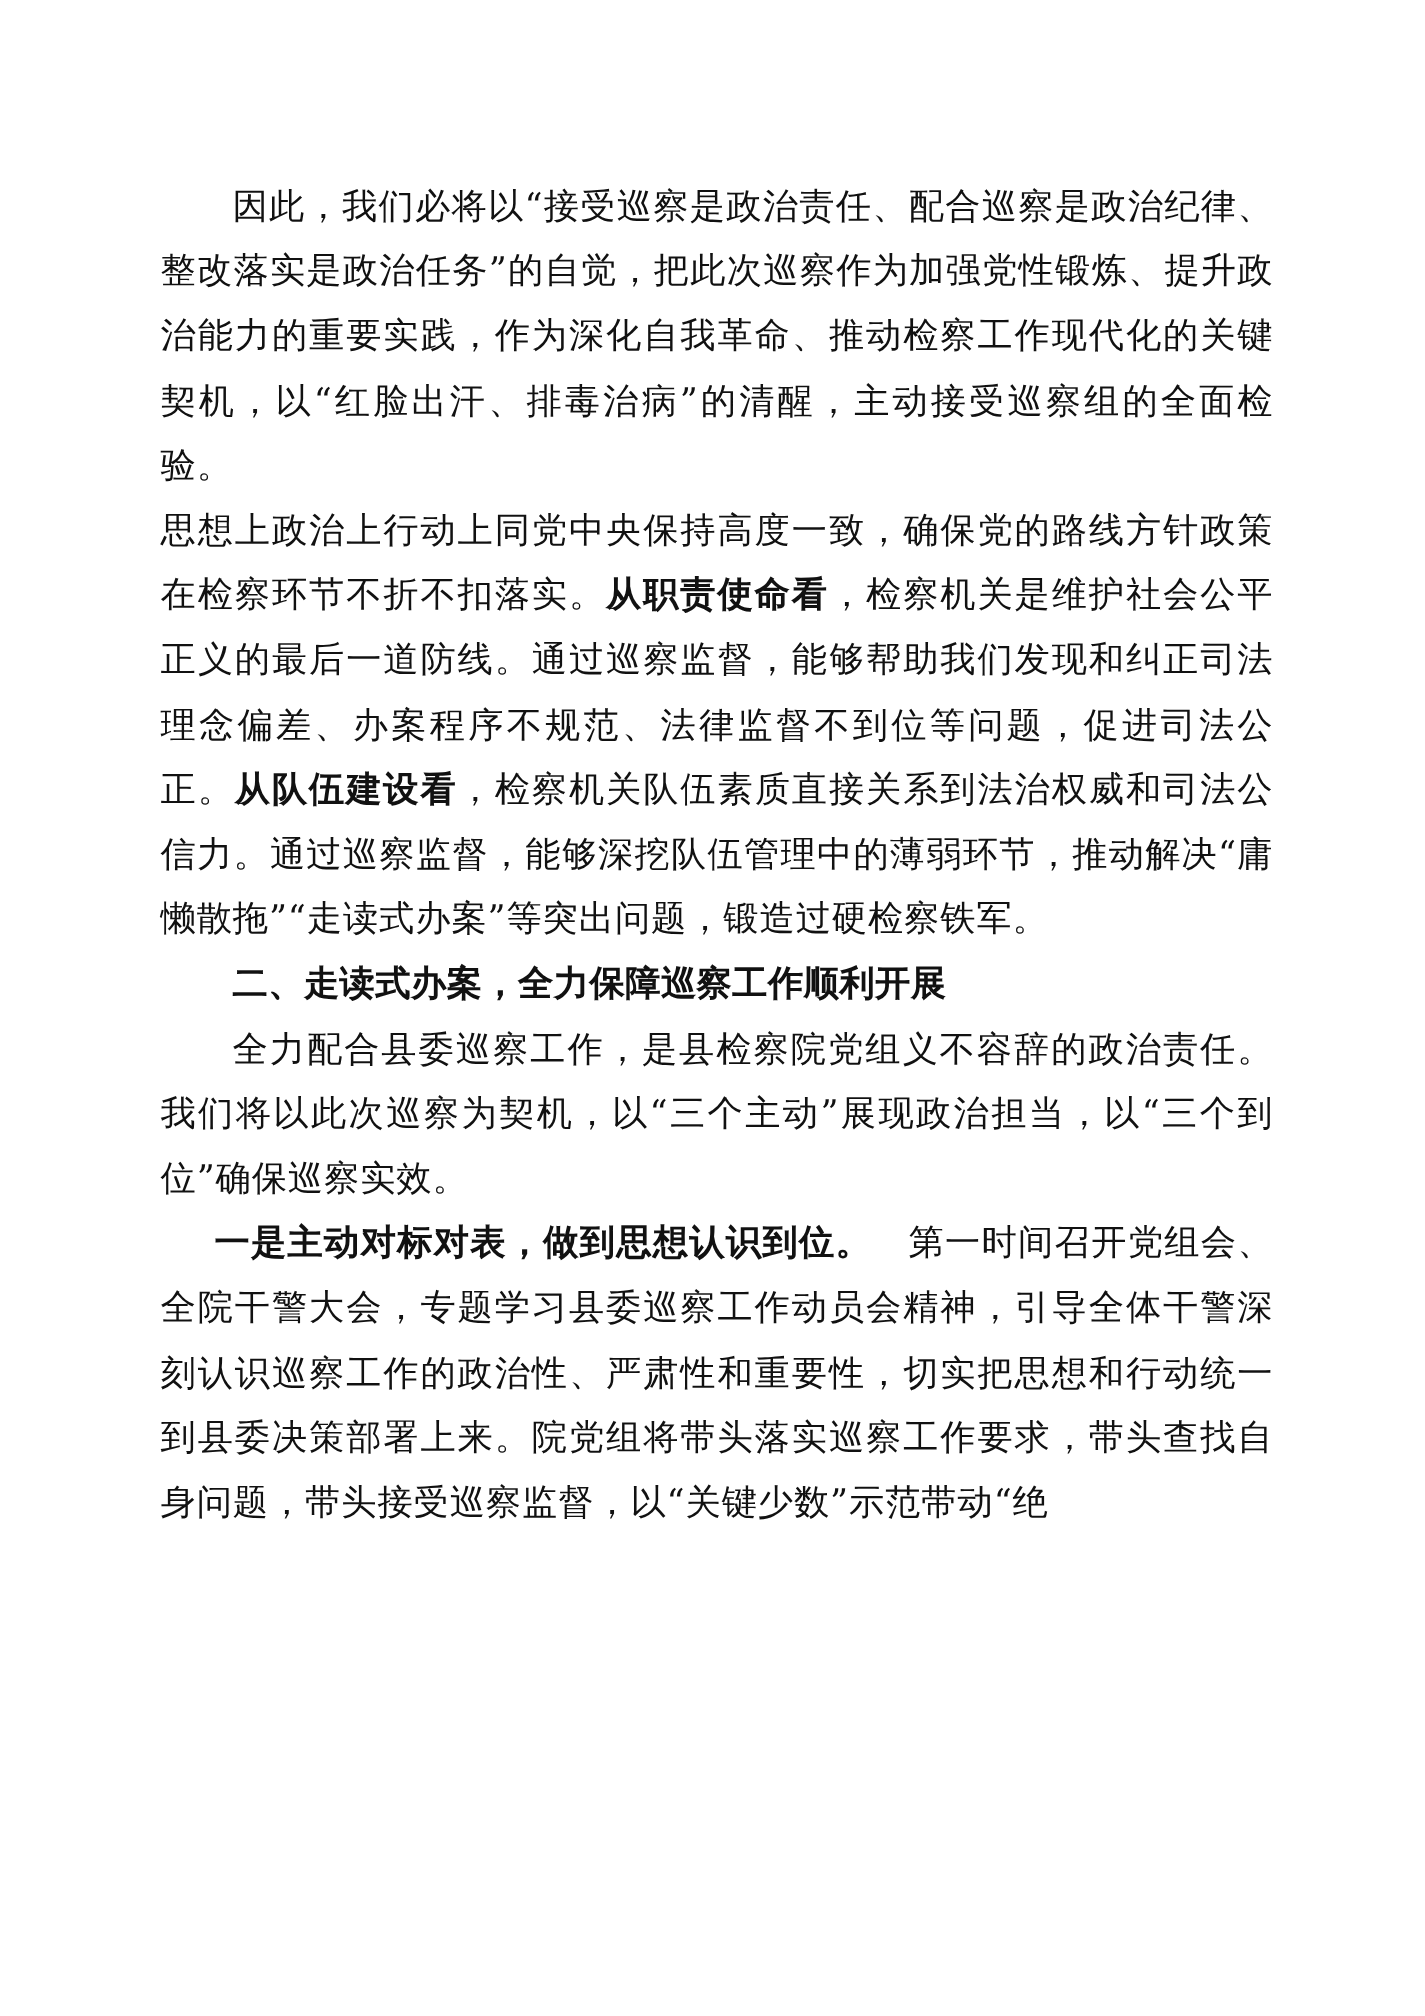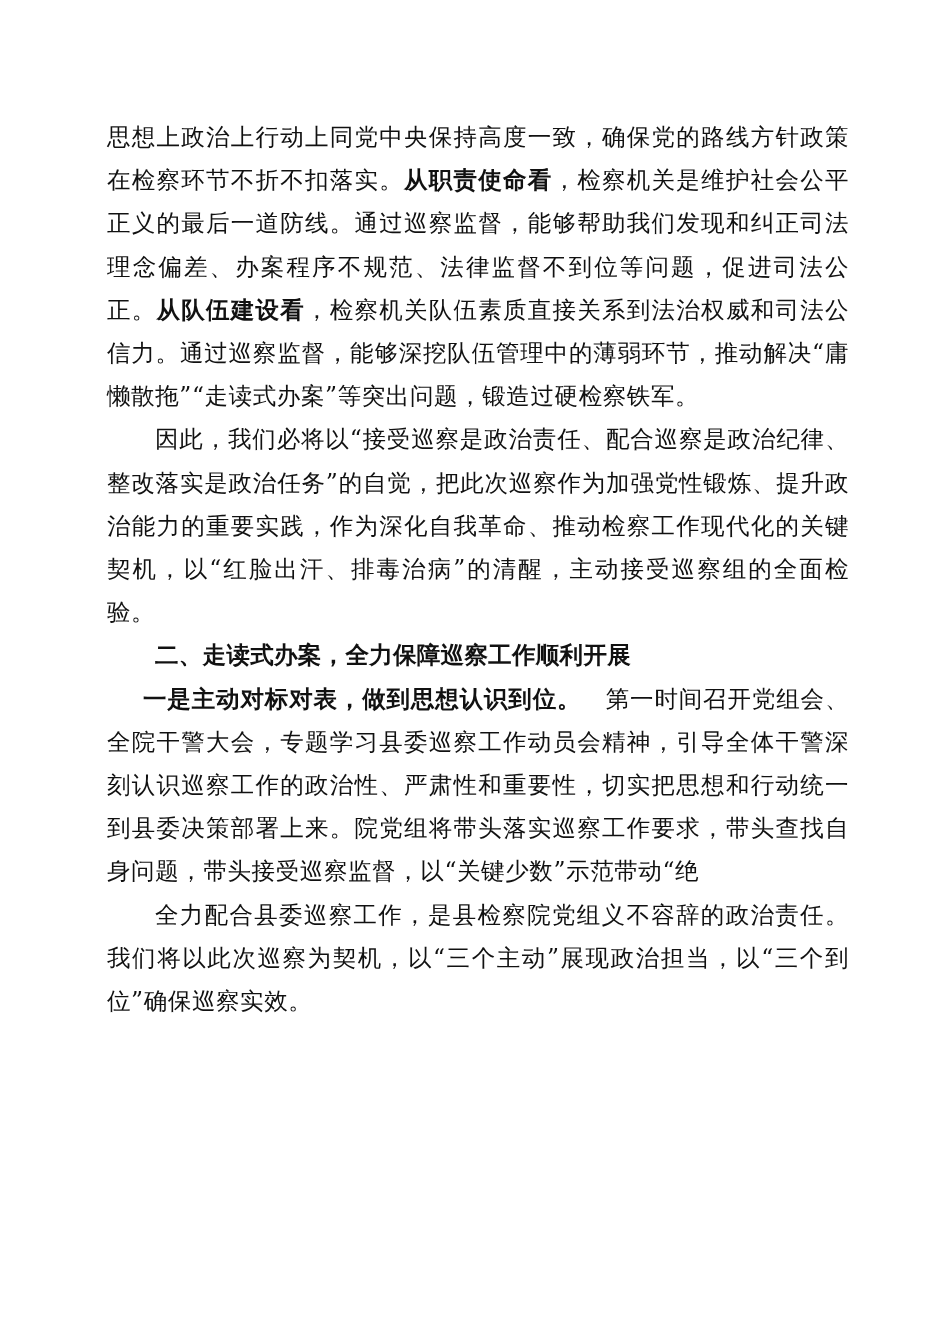--- a/index.html
+++ b/index.html
@@ -28,23 +28,23 @@
     font-family: "DejaVu Sans", "Liberation Sans", sans-serif;
     letter-spacing: 0.3px;
   }
   .gap { display: inline-block; width: 24px; }
 </style>
 </head>
 <body>
 
 <div class="page">
 
+  <p class="para indent">因此，我们必将以“接受巡察是政治责任、配合巡察是政治纪律、整改落实是政治任务”的自觉，把此次巡察作为加强党性锻炼、提升政治能力的重要实践，作为深化自我革命、推动检察工作现代化的关键契机，以“红脸出汗、排毒治病”的清醒，主动接受巡察组的全面检验。</p>
+
   <p class="para"><span>思想上政治上行动上同党中央保持高度一致，确保党的路线方针政策在检察环节不折不扣落实。</span><span class="bold">从职责使命看</span><span>，检察机关是维护社会公平正义的最后一道防线。通过巡察监督，能够帮助我们发现和纠正司法理念偏差、办案程序不规范、法律监督不到位等问题，促进司法公正。</span><span class="bold">从队伍建设看</span><span>，检察机关队伍素质直接关系到法治权威和司法公信力。通过巡察监督，能够深挖队伍管理中的薄弱环节，推动解决“庸懒散拖”“走读式办案”等突出问题，锻造过硬检察铁军。</span></p>
-
-  <p class="para indent">因此，我们必将以“接受巡察是政治责任、配合巡察是政治纪律、整改落实是政治任务”的自觉，把此次巡察作为加强党性锻炼、提升政治能力的重要实践，作为深化自我革命、推动检察工作现代化的关键契机，以“红脸出汗、排毒治病”的清醒，主动接受巡察组的全面检验。</p>
 
   <p class="heading">二、走读式办案，全力保障巡察工作顺利开展</p>
 
+  <p class="para indent">全力配合县委巡察工作，是县检察院党组义不容辞的政治责任。我们将以此次巡察为契机，以“三个主动”展现政治担当，以“三个到位”确保巡察实效。</p>
+
   <p class="para indent-small"><span class="bold">一是主动对标对表，做到思想认识到位。</span><span class="gap"></span><span>第一时间召开党组会、全院干警大会，专题学习县委巡察工作动员会精神，引导全体干警深刻认识巡察工作的政治性、严肃性和重要性，切实把思想和行动统一到县委决策部署上来。院党组将带头落实巡察工作要求，带头查找自身问题，带头接受巡察监督，以“关键少数”示范带动“绝</span></p>
-
-  <p class="para indent">全力配合县委巡察工作，是县检察院党组义不容辞的政治责任。我们将以此次巡察为契机，以“三个主动”展现政治担当，以“三个到位”确保巡察实效。</p>
 
 </div>
 
 </body></html>

